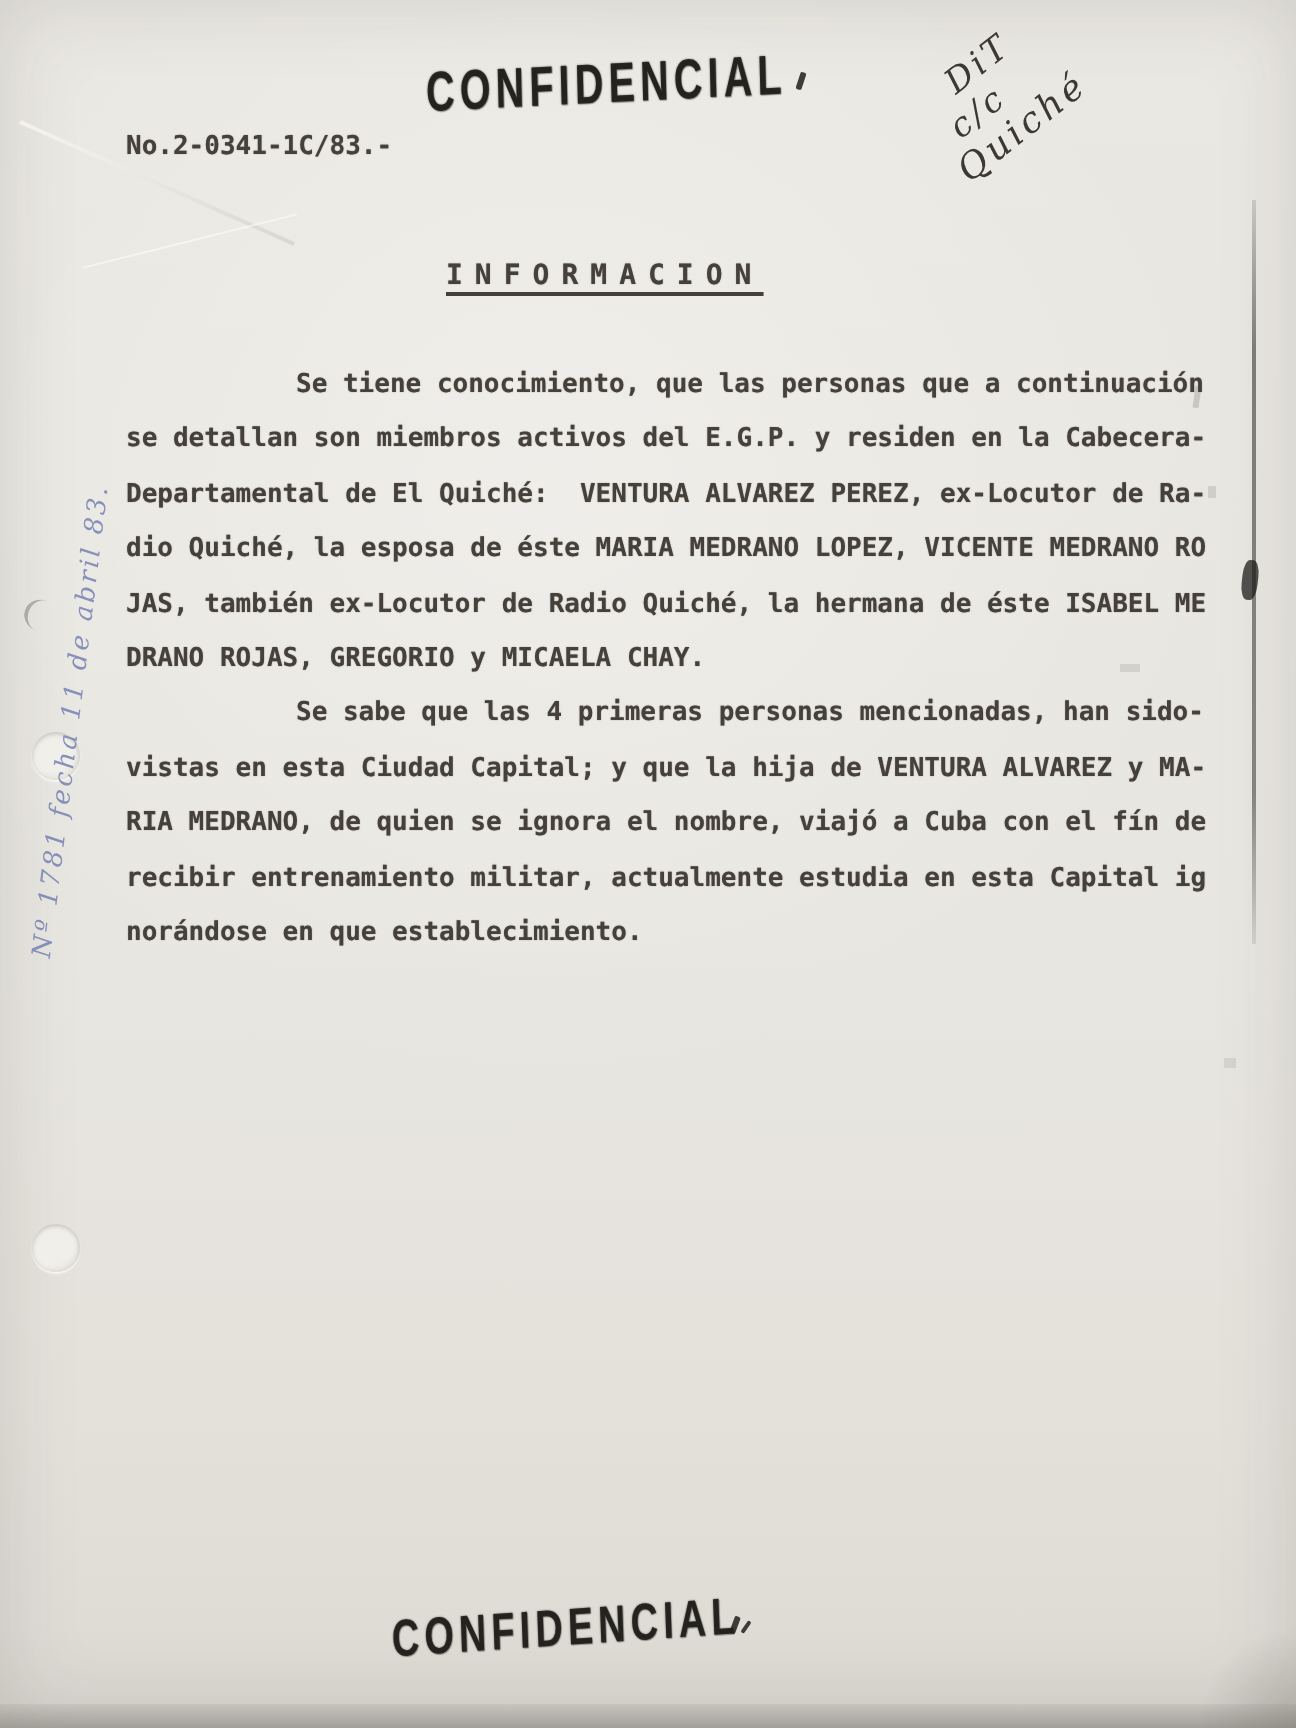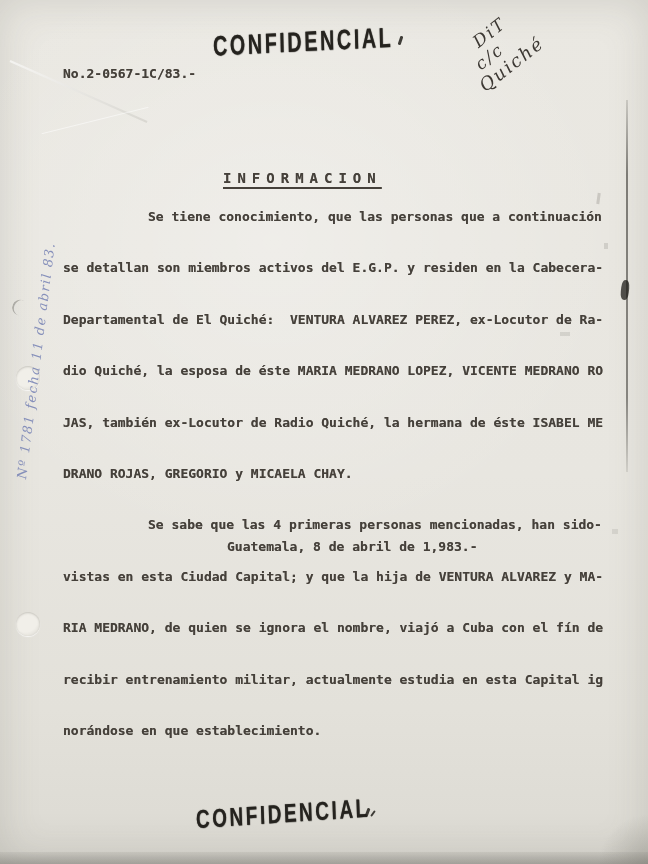--- a/index.html
+++ b/index.html
@@ -20,24 +20,24 @@
     font-weight: 700;
     color: #45403a;
     text-shadow: 0 0 0.6px rgba(60,55,48,0.55);
     white-space: pre;
   }
   .ref      { position:absolute; left:63px;  top:66px;  font-size:13px; }
   .doctitle { position:absolute; left:223px; top:130px; font-size:14px;
               letter-spacing:6px;
               text-decoration: underline;
               text-decoration-thickness: 2px;
-              text-underline-offset: 4px; margin-top: 40px; }
+              text-underline-offset: 4px; }
   .body-block { position:absolute; left:63px; top:179px; width:560px;
                 font-size:13px; line-height:27.4px; }
-  .body-block .line { white-space:pre;margin-top:24px; }
+  .body-block .line { white-space:pre; }
   .body-block .para .line.first { padding-left:85px; }
   .body-block .u { text-decoration-thickness:2px; text-underline-offset:3px; }
   .dateline { position:absolute; left:227px; top:539px; font-size:13px; }
   .ccline   { position:absolute; left:62px;  top:675px; font-size:13px; }
 
   .stamp {
     position:absolute;
     font-family:"Liberation Sans", sans-serif;
     font-weight:700;
     letter-spacing:3px;
@@ -122,34 +122,33 @@
   <div class="artifact speck-1"></div>
   <div class="artifact speck-2"></div>
   <div class="artifact speck-3"></div>
   <div class="artifact speck-4"></div>
   <div class="artifact bottom-band"></div>
   <div class="artifact corner-shade"></div>
 
   <div class="stamp stamp-top">CONFIDENCIAL</div>
   <div class="stamp-tick tick-top"></div>
 
-  <div class="type ref">No.2-0567-1C/83.-</div>
+  <div class="type ref">No.2-0341-1C/83.-</div>
 
   <div class="hand note-dit">
     <div class="l1">DiT</div>
     <div class="l2">c/c</div>
     <div class="l3">Quiché</div>
   </div>
 
   <div class="hand note-margin">Nº 1781 fecha 11 de abril 83.</div>
 
   <div class="type doctitle">INFORMACION</div>
 
   <div class="type body-block"><div class="para"><div class="line first"><span>Se tiene conocimiento, que las personas que a continuación</span></div><div class="line"><span>se detallan son miembros activos del E.G.P. y residen en la Cabecera-</span></div><div class="line"><span>Departamental de El Quiché:  VENTURA ALVAREZ PEREZ, ex-Locutor de Ra-</span></div><div class="line"><span>dio Quiché, la esposa de éste MARIA MEDRANO LOPEZ, VICENTE MEDRANO </span><span class="u">RO</span></div><div class="line"><span>JAS, también ex-Locutor de Radio Quiché, la hermana de éste ISABEL </span><span class="u">ME</span></div><div class="line"><span>DRANO ROJAS, GREGORIO y MICAELA CHAY.</span></div></div><div class="para"><div class="line first"><span>Se sabe que las 4 primeras personas mencionadas, han sido-</span></div><div class="line"><span>vistas en esta Ciudad Capital; y que la hija de VENTURA ALVAREZ y MA-</span></div><div class="line"><span>RIA MEDRANO, de quien se ignora el nombre, viajó a Cuba con el fín de</span></div><div class="line"><span>recibir entrenamiento militar, actualmente estudia en esta Capital </span><span class="u">ig</span></div><div class="line"><span>norándose en que establecimiento.</span></div></div></div>
 
-  <div class="type dateline">Guatemala, 8 de abril de 1,983.-</div>
 
 
   <div class="stamp stamp-bottom">CONFIDENCIAL</div>
   <div class="stamp-tick tick-bottom"></div>
   <div class="stamp-tick tick-bottom2"></div>
 
 </div>
 
 </body></html>

